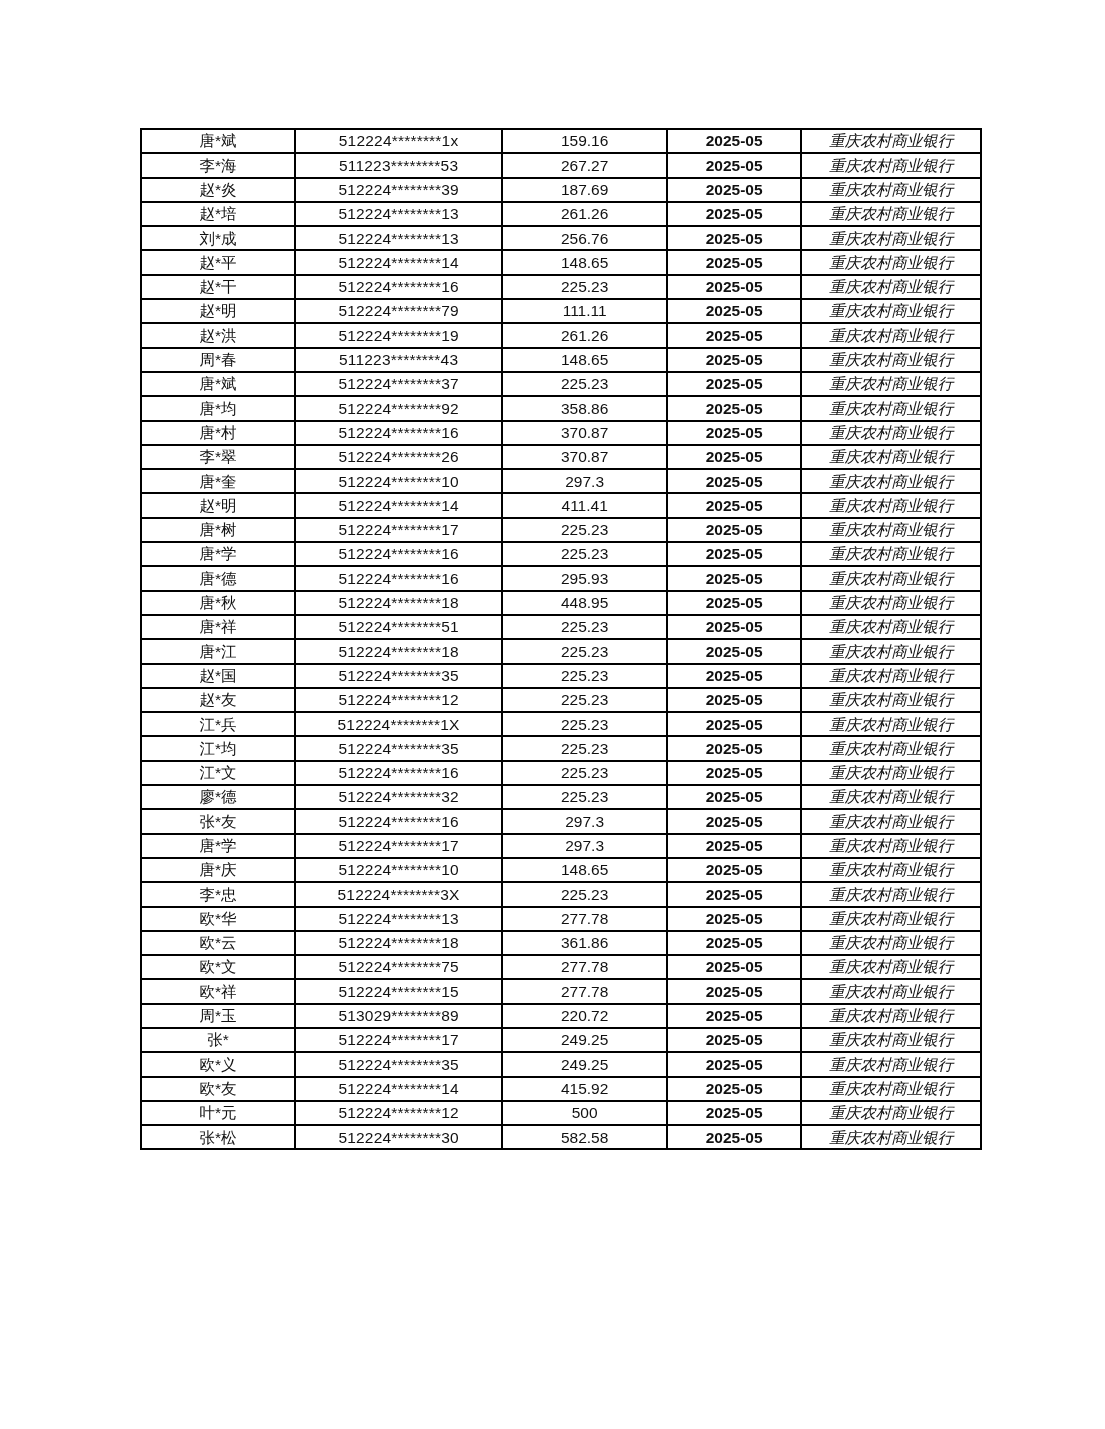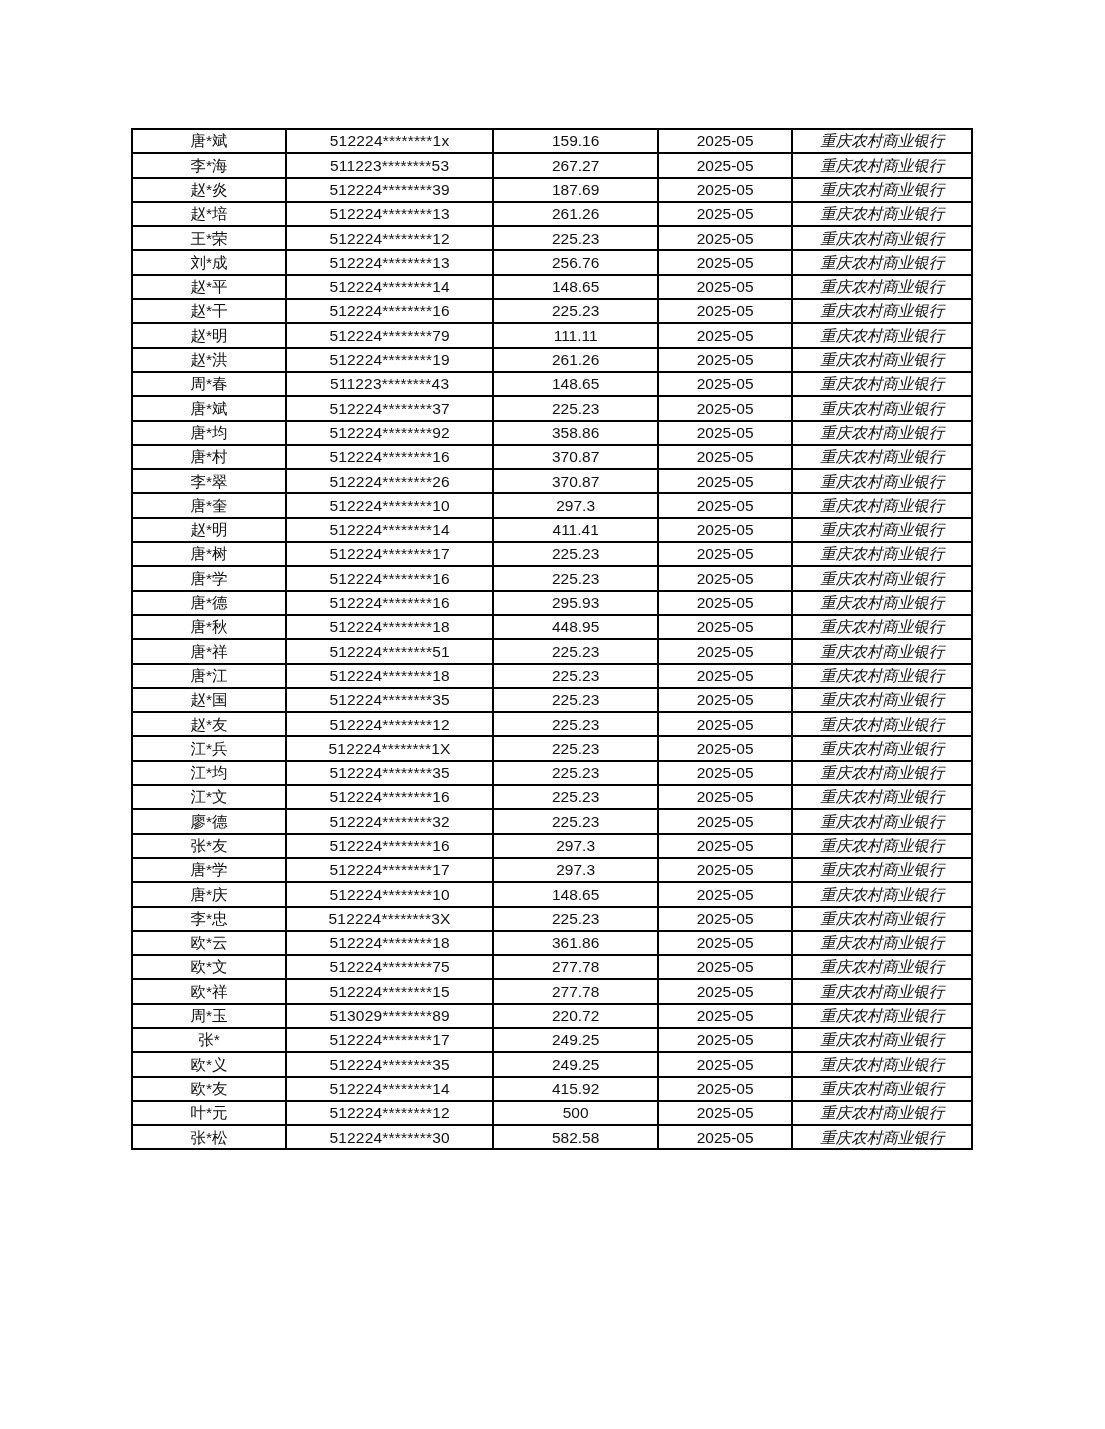--- a/index.html
+++ b/index.html
@@ -10,42 +10,42 @@
   }
   .page {
     position: relative;
     width: 1105px;
     height: 1429px;
     background: #ffffff;
     overflow: hidden;
   }
   table.payment-table {
     position: absolute;
-    left: 131px;
+    left: 140px;
     top: 128px;
     width: 842px;
     border-collapse: collapse;
     table-layout: fixed;
   }
   table.payment-table td {
     border: 2px solid #000000;
     height: 24.3px;
     padding: 0 2px;
     text-align: center;
     vertical-align: middle;
     font-size: 15.5px;
     line-height: 1;
     color: #111111;
     white-space: nowrap;
     overflow: hidden;
   }
   td.col-name   { width: 143px; }
   td.col-id     { width: 193px; font-size: 16px; letter-spacing: 0.2px; }
   td.col-amount { width: 153px; font-size: 16px; }
-  td.col-month  { width: 125px; font-size: 16px; }
+  td.col-month  { width: 125px; font-size: 16px; font-weight: bold; }
   td.col-bank   { width: 167px; font-size: 15px; font-style: italic; }
 </style>
 </head>
 <body>
 
 <div class="page">
   <table class="payment-table">
     <tbody>
         <tr>
           <td class="col-name">唐*斌</td>
@@ -69,27 +69,20 @@
           <td class="col-bank">重庆农村商业银行</td>
         </tr>
         <tr>
           <td class="col-name">赵*培</td>
           <td class="col-id">512224********13</td>
           <td class="col-amount">261.26</td>
           <td class="col-month">2025-05</td>
           <td class="col-bank">重庆农村商业银行</td>
         </tr>
         <tr>
-          <td class="col-name">王*荣</td>
-          <td class="col-id">512224********12</td>
-          <td class="col-amount">225.23</td>
-          <td class="col-month">2025-05</td>
-          <td class="col-bank">重庆农村商业银行</td>
-        </tr>
-        <tr>
           <td class="col-name">刘*成</td>
           <td class="col-id">512224********13</td>
           <td class="col-amount">256.76</td>
           <td class="col-month">2025-05</td>
           <td class="col-bank">重庆农村商业银行</td>
         </tr>
         <tr>
           <td class="col-name">赵*平</td>
           <td class="col-id">512224********14</td>
           <td class="col-amount">148.65</td>
@@ -268,20 +261,27 @@
           <td class="col-name">唐*庆</td>
           <td class="col-id">512224********10</td>
           <td class="col-amount">148.65</td>
           <td class="col-month">2025-05</td>
           <td class="col-bank">重庆农村商业银行</td>
         </tr>
         <tr>
           <td class="col-name">李*忠</td>
           <td class="col-id">512224********3X</td>
           <td class="col-amount">225.23</td>
+          <td class="col-month">2025-05</td>
+          <td class="col-bank">重庆农村商业银行</td>
+        </tr>
+        <tr>
+          <td class="col-name">欧*华</td>
+          <td class="col-id">512224********13</td>
+          <td class="col-amount">277.78</td>
           <td class="col-month">2025-05</td>
           <td class="col-bank">重庆农村商业银行</td>
         </tr>
         <tr>
           <td class="col-name">欧*云</td>
           <td class="col-id">512224********18</td>
           <td class="col-amount">361.86</td>
           <td class="col-month">2025-05</td>
           <td class="col-bank">重庆农村商业银行</td>
         </tr>

